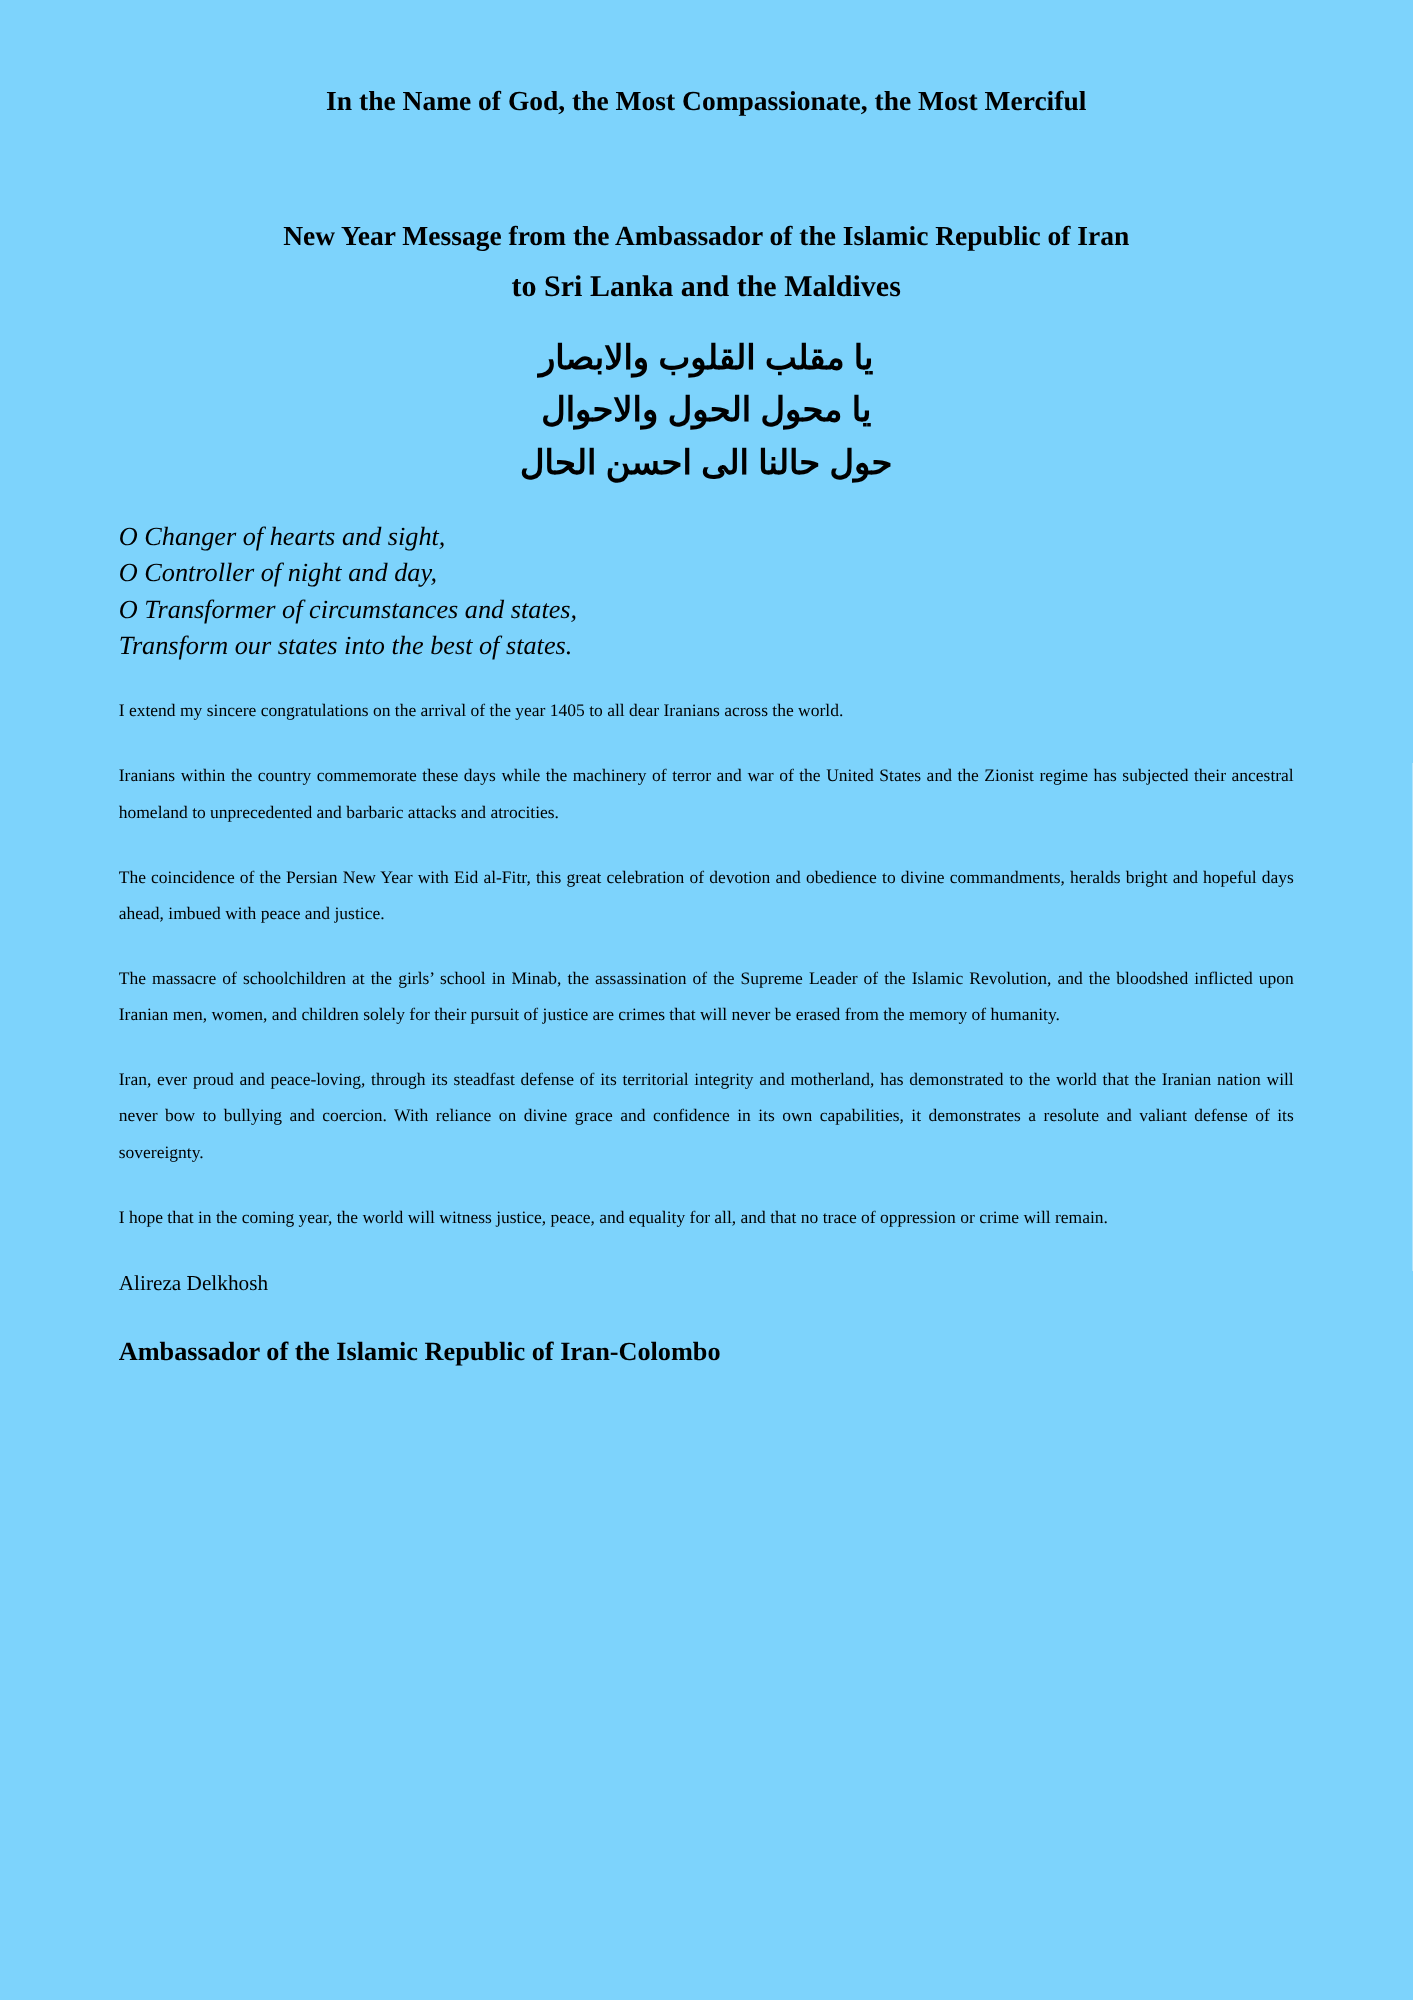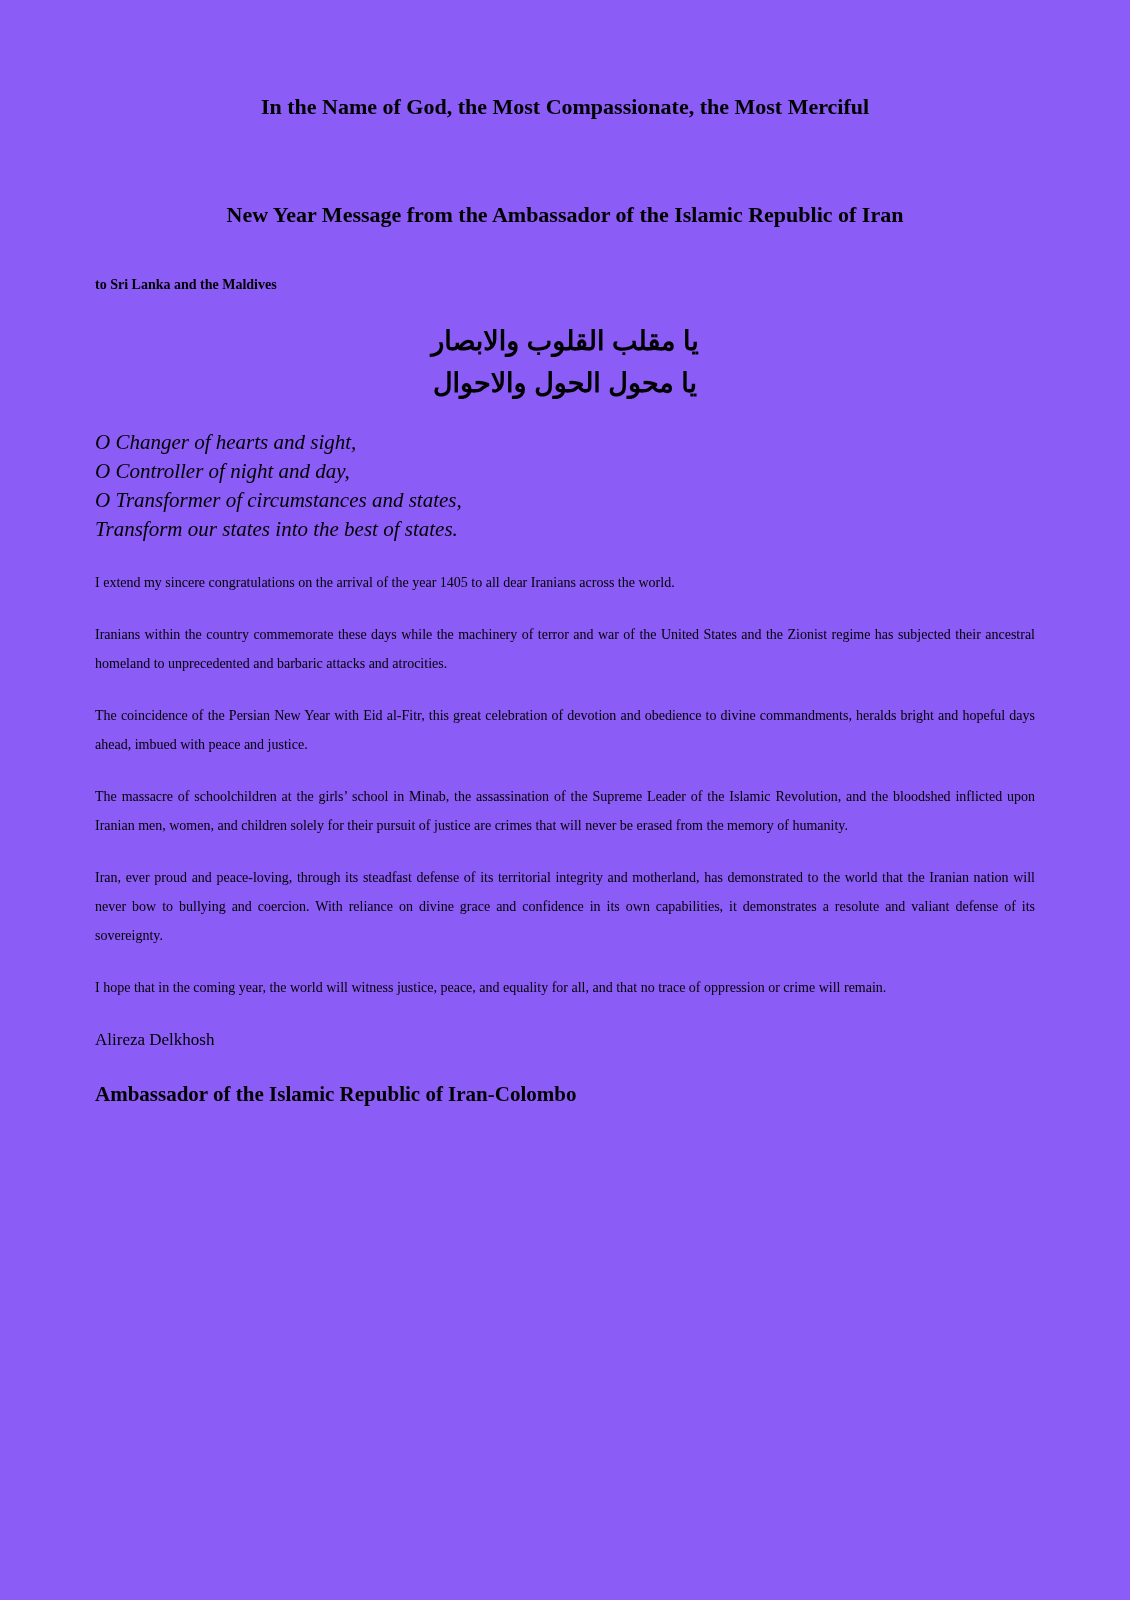--- a/index.html
+++ b/index.html
@@ -8,42 +8,42 @@
     width: 1130px;
     height: 1600px;
     font-family: "Liberation Serif", serif;
     color: #000000;
     position: relative;
     overflow: hidden;
   }
   .page {
     width: 1130px;
     height: 1600px;
-    background: #8b5cf6;
-    padding: 94px 95px 0 95px;
+    background: #7dd3fc;
+    padding: 68px 95px 0 95px;
   }
   .bismillah {
     text-align: center;
     font-weight: bold;
     font-size: 22px;
     line-height: 26px;
   }
   .title-line1 {
     text-align: center;
     font-weight: bold;
     font-size: 22px;
     line-height: 26px;
     margin-top: 82px;
   }
   .title-line2 {
-    text-align: left;
+    text-align: center;
     font-weight: bold;
-    font-size: 14px;
+    font-size: 24px;
     line-height: 26px;
-    margin-top: 44px;
+    margin-top: 15px;
   }
   .arabic-block {
     direction: rtl;
     text-align: center;
     font-family: Liberation Sans, sans-serif;
     font-weight: bold;
     font-size: 27px;
     line-height: 42px;
     margin-top: 22px;
     margin-bottom: 24px;
@@ -80,20 +80,21 @@
 
   <div class="bismillah">In the Name of God, the Most Compassionate, the Most Merciful</div>
 
   <div class="title-line1">New Year Message from the Ambassador of the Islamic Republic of Iran</div>
 
   <div class="title-line2">to Sri Lanka and the Maldives</div>
 
   <div class="arabic-block">
     <div>يا مقلب القلوب والابصار</div>
     <div>يا محول الحول والاحوال</div>
+    <div>حول حالنا الى احسن الحال</div>
   </div>
 
   <div class="translation-block">
     <div>O Changer of hearts and sight,</div>
     <div>O Controller of night and day,</div>
     <div>O Transformer of circumstances and states,</div>
     <div>Transform our states into the best of states.</div>
   </div>
 
   <div class="body-text">

